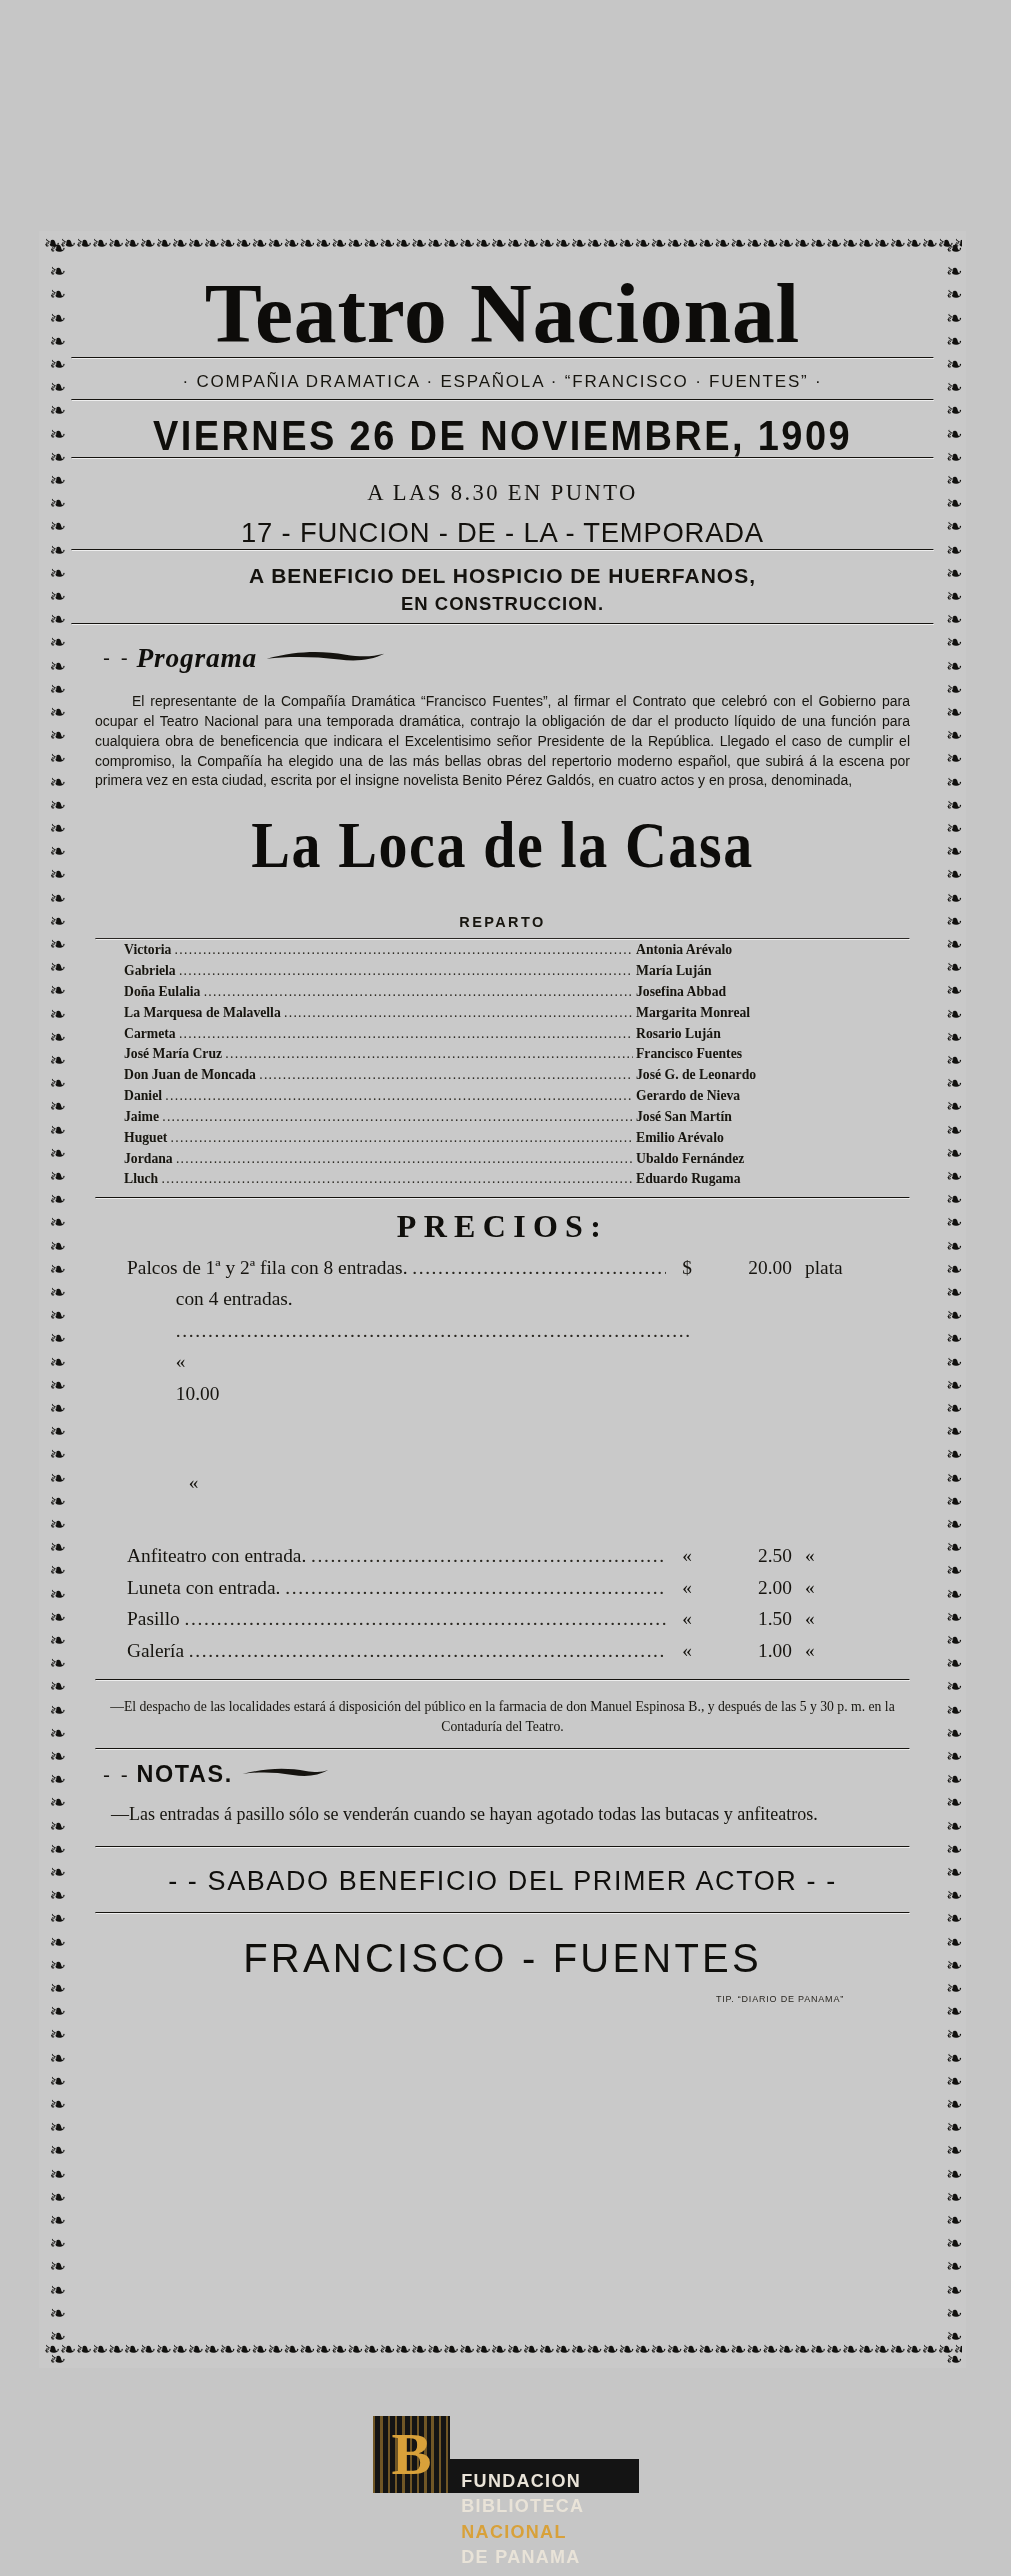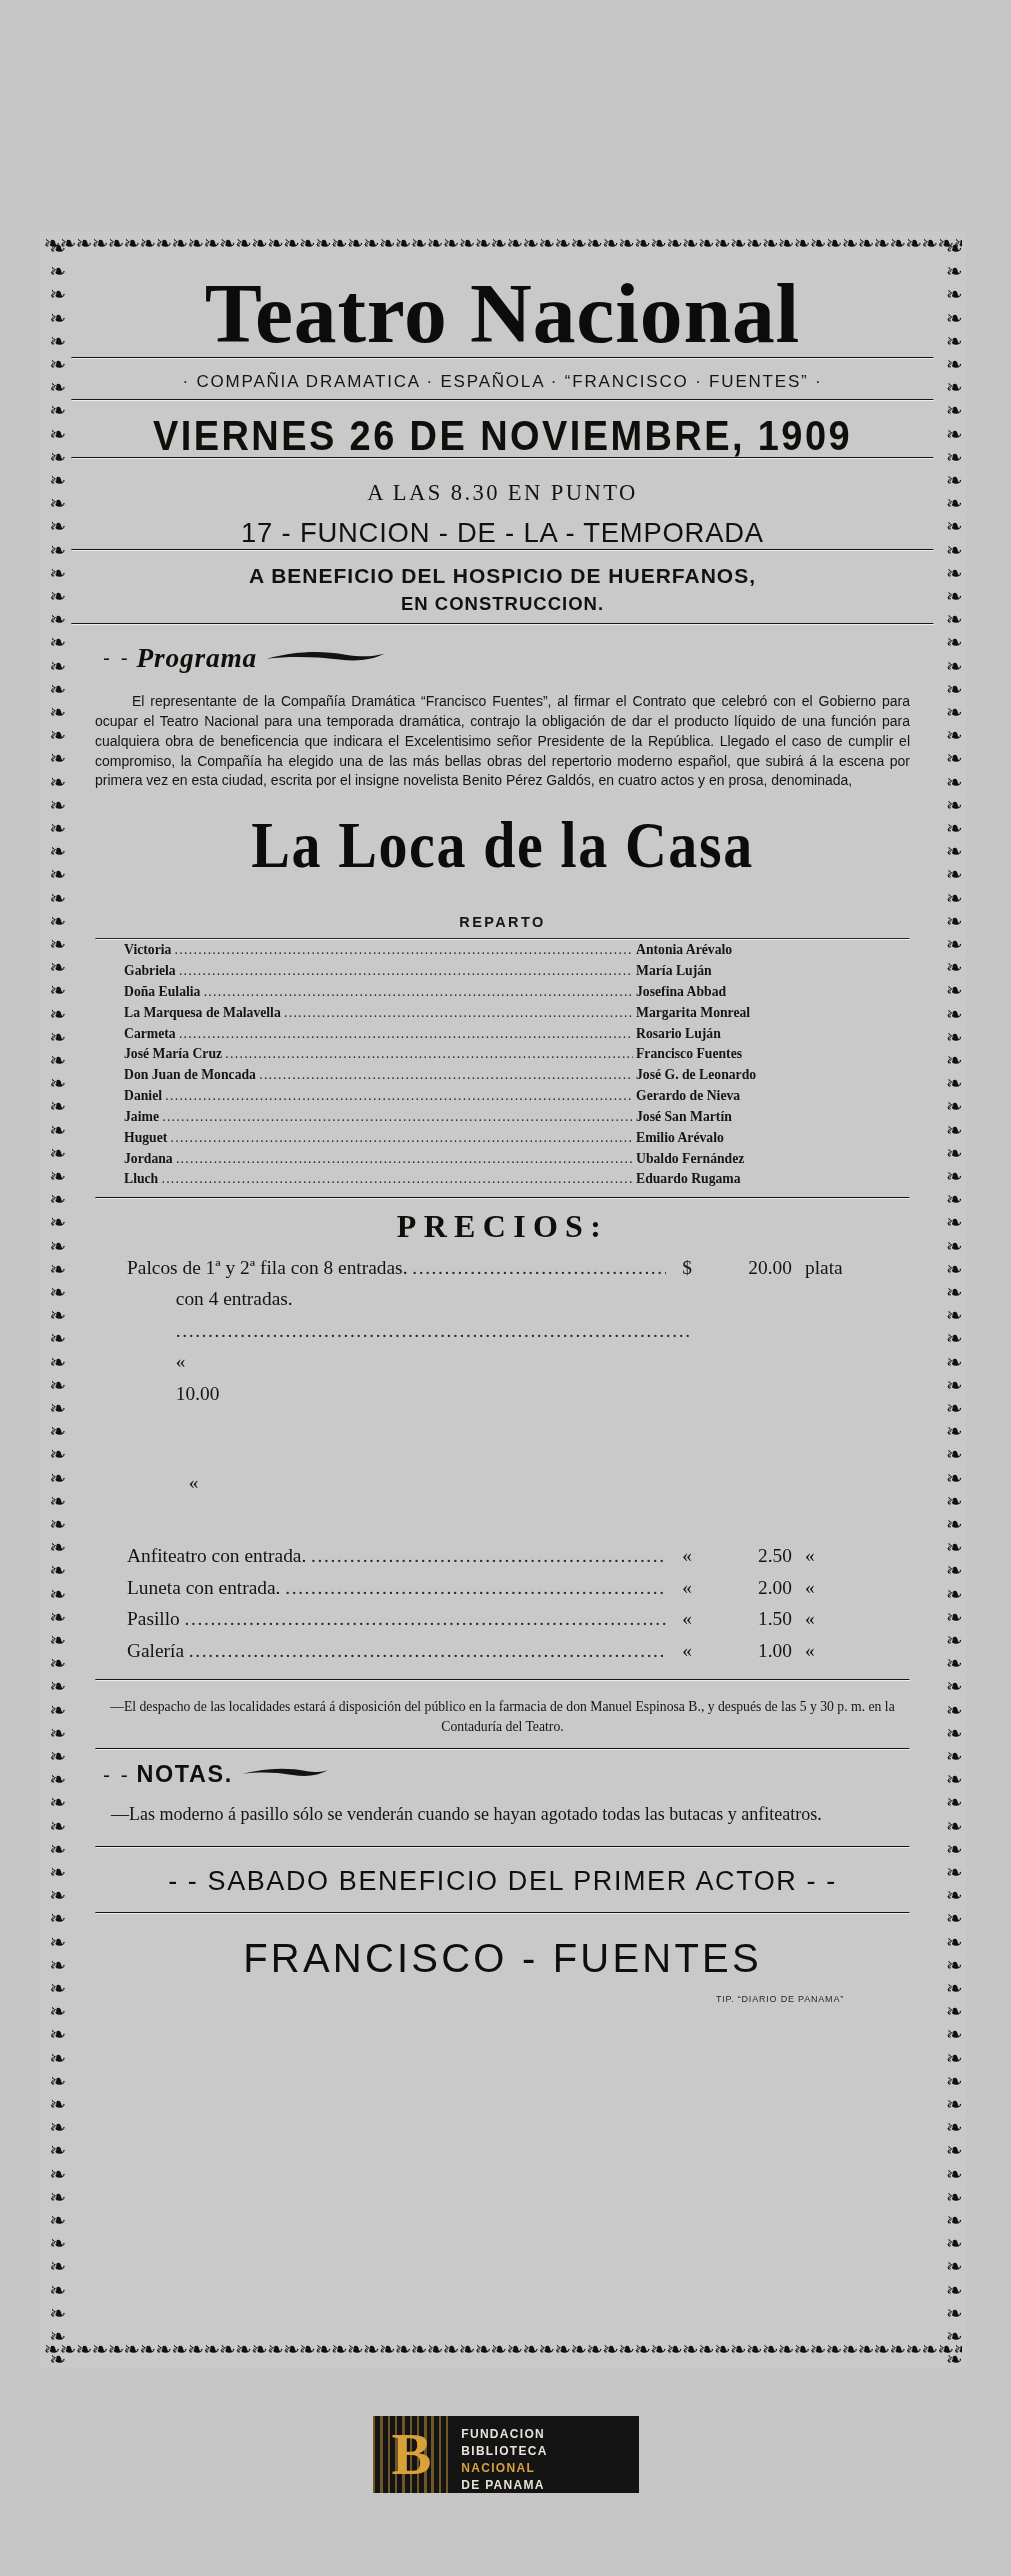--- a/index.html
+++ b/index.html
@@ -362,24 +362,25 @@
       rgba(216,161,58,.85) 0 2.4px, rgba(20,20,20,0) 2.4px 7.3px);
     opacity: .55;
   }
   .logo-b span { position: relative; z-index: 2; }
   .logo-text {
     flex: 1 1 auto;
     background: #141414;
     color: #e9e3d8;
     padding: 9.7px 8px 8px 11.3px;
     font-family: "Liberation Sans", sans-serif;
-    font-size: 12px;
+    font-size: 18px;
     letter-spacing: 1.3px;
     line-height: 1.42;
     font-weight: bold;
+    margin-top: 43px;
   }
   .logo-text .l3 { color: #d8a13a; }
 </style>
 </head>
 <body>
 
 <div class="page">
 
   <div class="poster">
 
@@ -548,21 +549,21 @@
       <div class="notas-row">
         <span class="programa-dashes">- -</span>
         <span class="notas-word">NOTAS.</span>
         <span class="programa-flourish">
           <svg width="89" height="13" viewBox="0 0 110 16" aria-hidden="true">
             <path d="M2 10 C 30 2, 58 2, 80 6 C 92 8, 100 8, 108 5 C 96 12, 80 14, 64 11 C 40 7, 20 7, 2 10 Z" fill="#15130f"></path>
           </svg>
         </span>
       </div>
 
-      <div class="nota-line">—Las moderno á pasillo sólo se venderán cuando se hayan agotado todas las butacas y anfiteatros.</div>
+      <div class="nota-line">—Las entradas á pasillo sólo se venderán cuando se hayan agotado todas las butacas y anfiteatros.</div>
 
       <hr class="rule" style="margin:18px 24px 0 24px;">
 
       <div class="sabado">- - SABADO  BENEFICIO  DEL  PRIMER  ACTOR - -</div>
 
       <hr class="rule" style="margin:14.5px 24px 0 24px;">
 
       <div class="actor-name">FRANCISCO - FUENTES</div>
 
       <div class="imprenta">TIP. “DIARIO DE PANAMA”</div>

